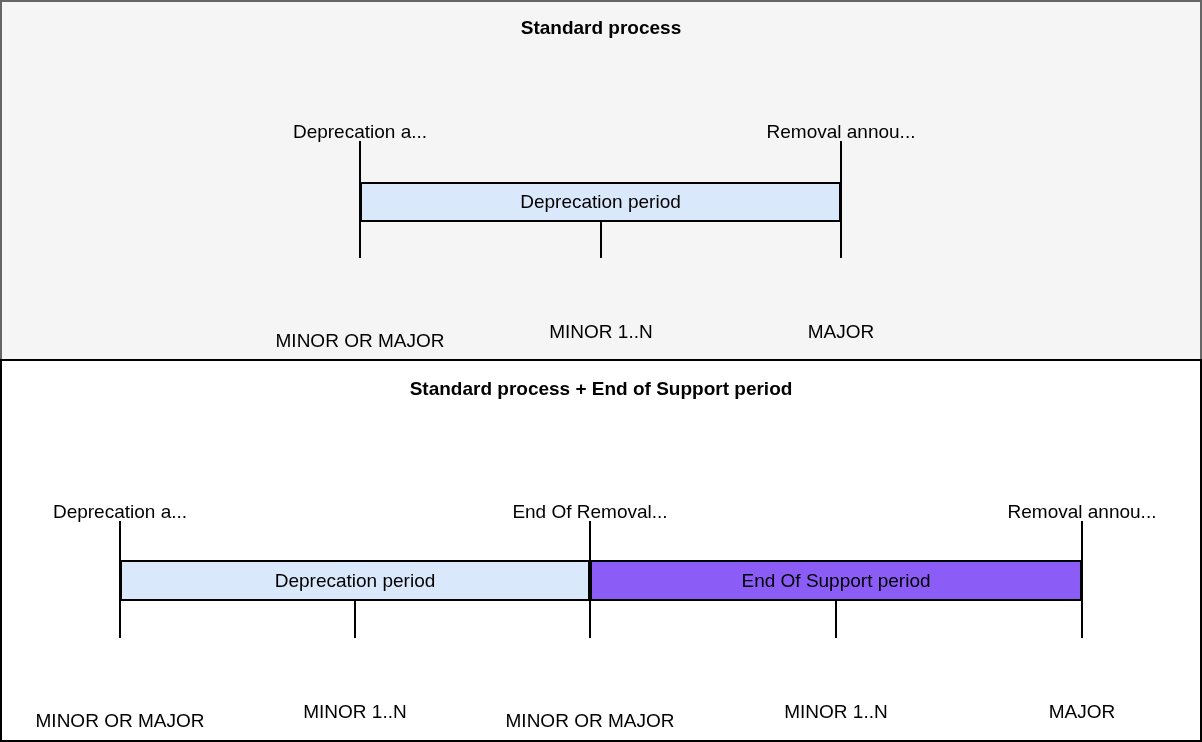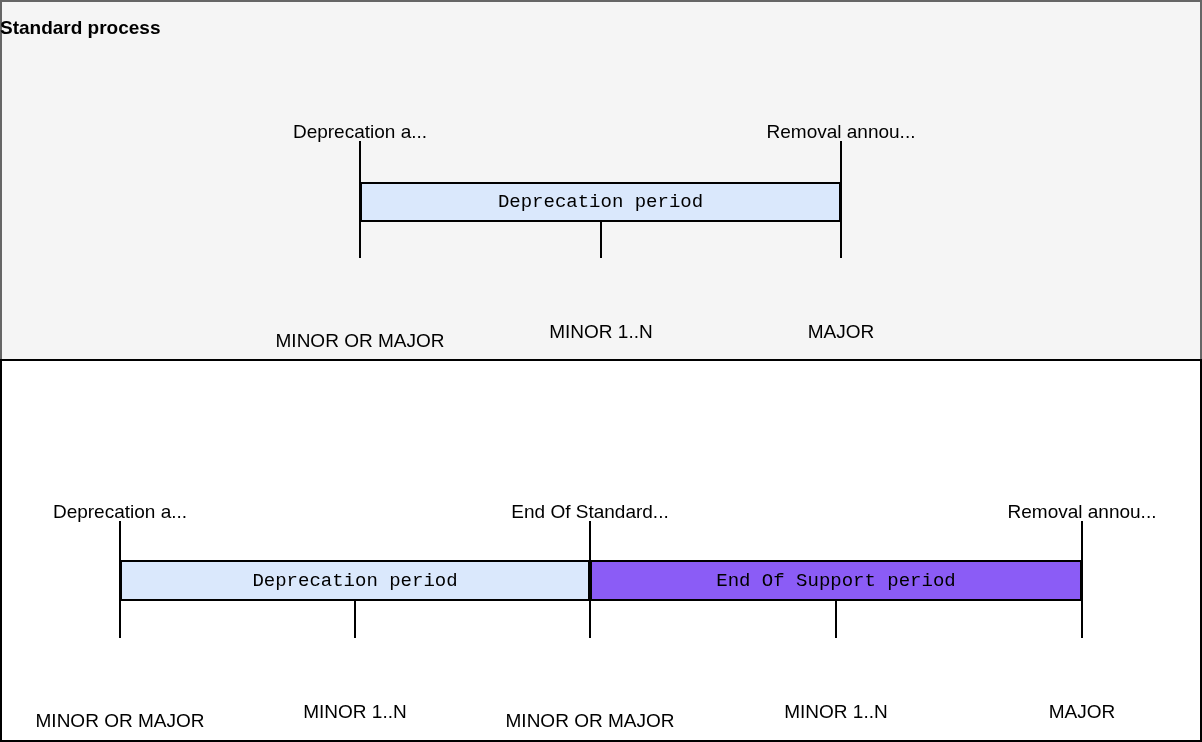--- a/index.html
+++ b/index.html
@@ -28,21 +28,21 @@
   .panel-white {
     left: 0; top: 359px;
     width: 1202px; height: 383px;
     background: #ffffff;
     border: 2px solid #000000;
   }
   .diagram-title {
     position: absolute;
     left: 0;
     width: 1202px;
-    text-align: left;
+    text-align: center;
     font-size: 19px;
     font-weight: bold;
     line-height: 22px;
     white-space: nowrap;
   }
   .lbl {
     position: absolute;
     width: 300px;
     text-align: center;
     font-size: 19px;
@@ -57,21 +57,20 @@
   }
   .bar {
     position: absolute;
     box-sizing: border-box;
     border: 2px solid #000000;
     display: flex;
     align-items: center;
     justify-content: center;
     font-size: 19px;
     white-space: nowrap;
-    font-family: Liberation Mono, monospace;
   }
   .bar-blue { background: #dae8fc; }
   .bar-orange { background: #8b5cf6; }
 </style>
 </head>
 <body>
 
 <div id="stage">
 
   <div class="panel panel-gray"></div>
@@ -89,23 +88,24 @@
   </div>
 
   <div class="tick" style="left:600px; top:220px; height:38px;"></div>
 
   <div class="lbl" style="left:210px; top:286px;">MINOR OR MAJOR</div>
   <div class="lbl" style="left:451px; top:277px;">MINOR 1..N</div>
   <div class="lbl" style="left:691px; top:277px;">MAJOR</div>
 
   <div class="panel panel-white"></div>
 
+  <div class="diagram-title" style="top:378px;">Standard process + End of Support period</div>
 
   <div class="lbl" style="left:-30px; top:457px;">Deprecation a...</div>
-  <div class="lbl" style="left:440px; top:457px;">End Of Standard...</div>
+  <div class="lbl" style="left:440px; top:457px;">End Of Removal...</div>
   <div class="lbl" style="left:932px; top:457px;">Removal annou...</div>
 
   <div class="tick" style="left:119px; top:521px; height:117px;"></div>
   <div class="tick" style="left:589px; top:521px; height:117px;"></div>
   <div class="tick" style="left:1081px; top:521px; height:117px;"></div>
 
   <div class="bar bar-blue" style="left:120px; top:560px; width:470px; height:41px;">
     <span>Deprecation period</span>
   </div>
   <div class="bar bar-orange" style="left:590px; top:560px; width:492px; height:41px;">

